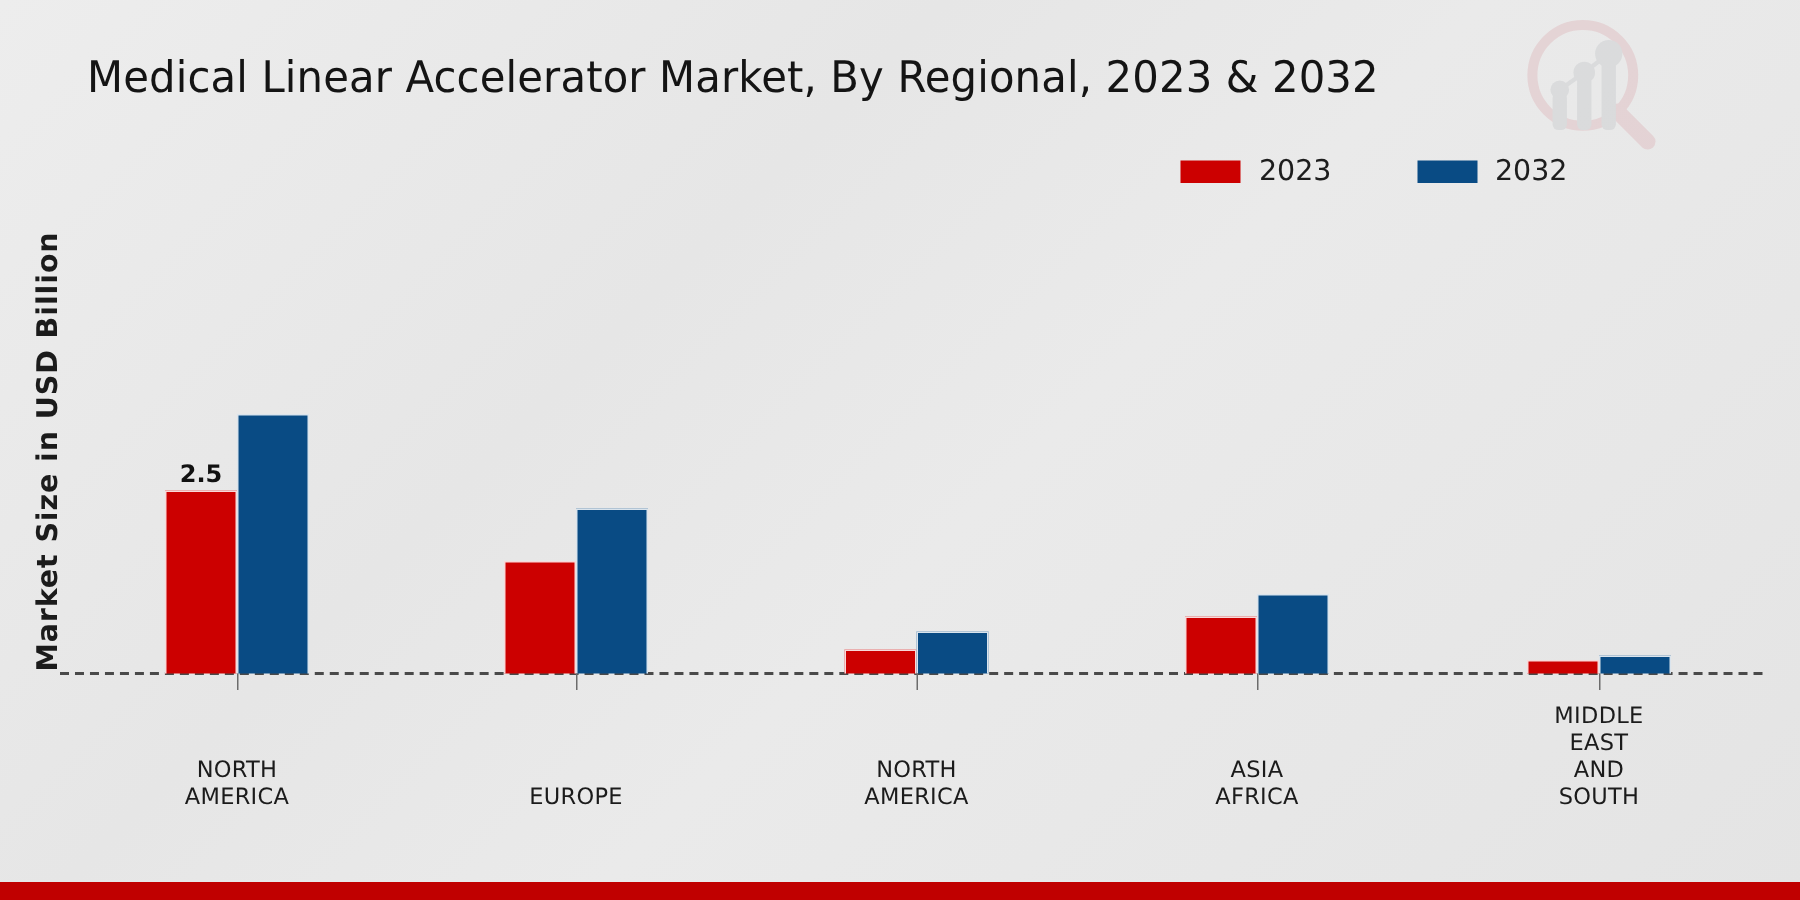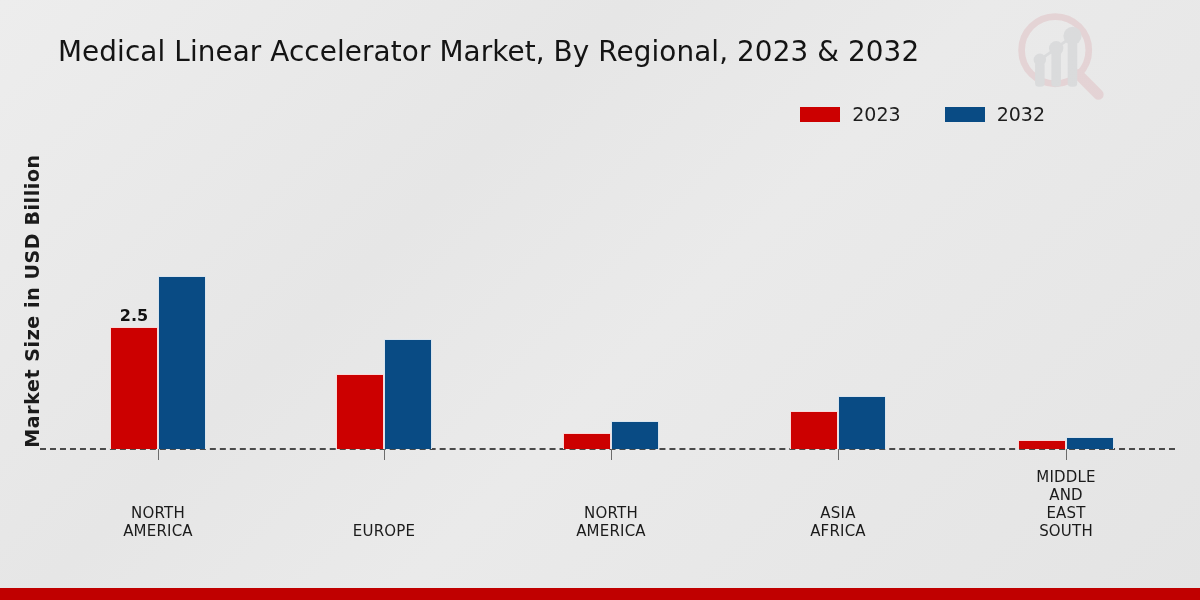--- a/index.html
+++ b/index.html
@@ -48,21 +48,21 @@
     transform-origin: left center;
   }
 
   
   .legend {
     position: absolute;
     right: 155px;
     top: 103px;
     display: flex;
     align-items: center;
-    gap: 44px;
+    gap: 57px;
   }
   .legend-item {
     display: flex;
     align-items: center;
     gap: 12px;
   }
   .legend-swatch {
     width: 40px;
     height: 15px;
   }
@@ -256,21 +256,21 @@
     </div>
 
     <div class="group" style="left:1018px">
       <div class="bars">
         <div class="bar b2023" style="height:9px"></div>
         <div class="bar b2032" style="height:12px"></div>
       </div>
       <div class="tick"></div>
       <div class="cat-label">
         <span>MIDDLE</span>
+        <span>EAST</span>
         <span>AND</span>
-        <span>EAST</span>
         <span>SOUTH</span>
       </div>
     </div>
   </div>
 
   <div class="bottom-strip"></div>
 </div>
 
 </body></html>

